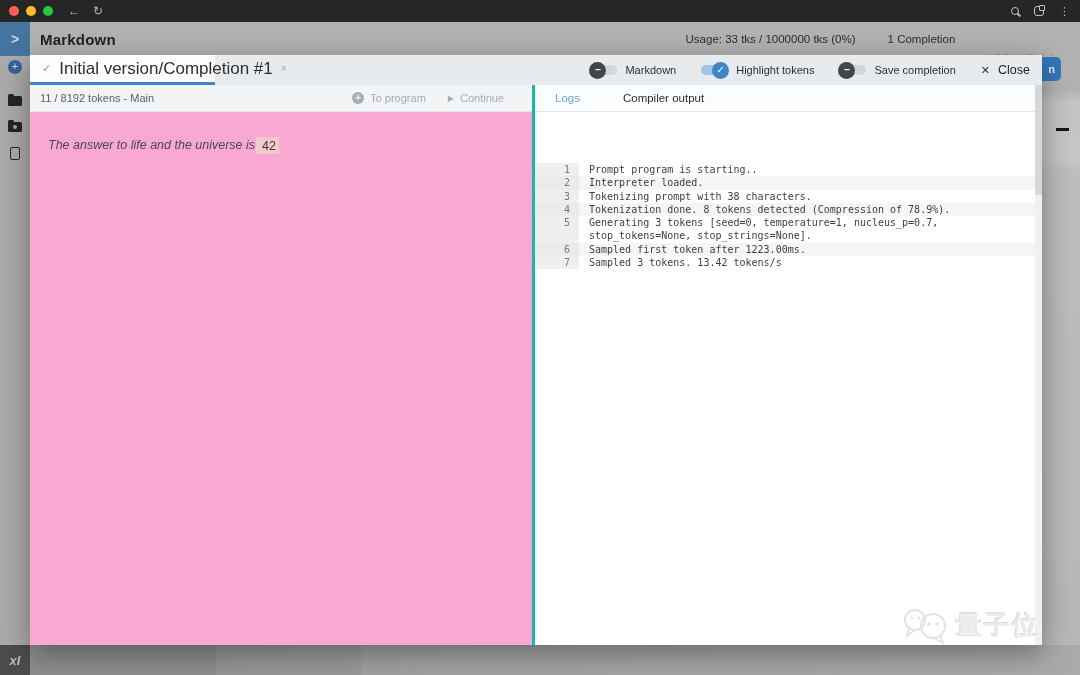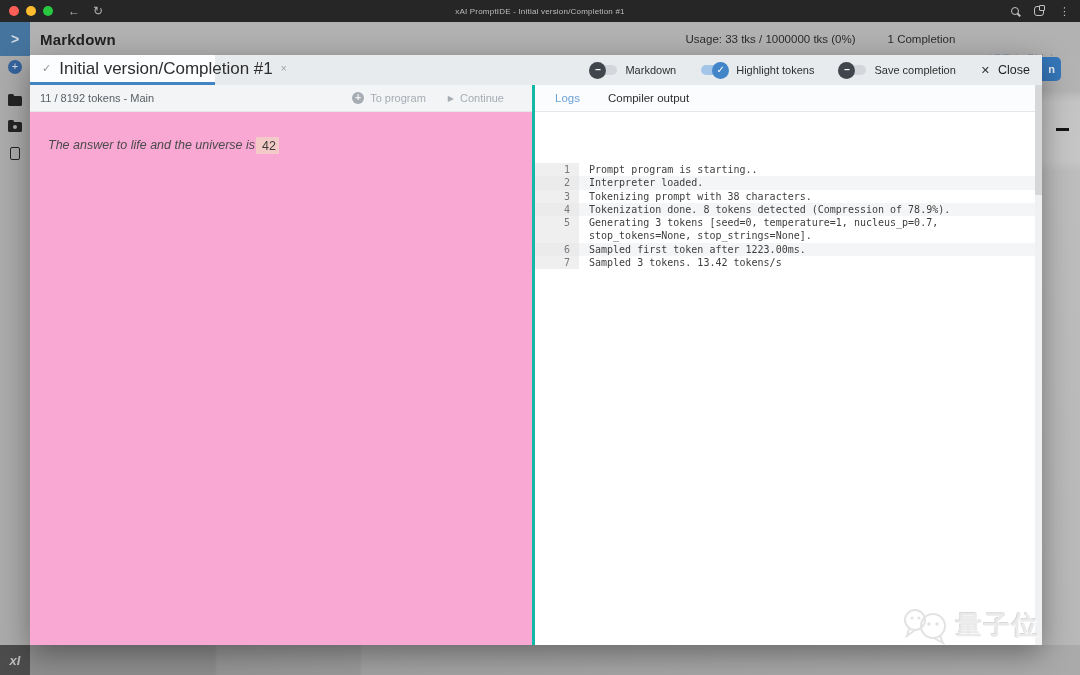--- a/index.html
+++ b/index.html
@@ -103,21 +103,21 @@
     font-size:10px; line-height:12px; text-align:center; font-weight:bold; }
   .play-tri { font-size:8px; }
   .editor { flex:1; background:#f9a8d4; padding:26px 10px 0 18px; font-size:12.5px; color:#4a4a4a; }
   .prompt-italic { font-style:italic; }
   .completion-hl { background:#f3cac8; color:#3c3c3c; padding:1.5px 3px 1.5px 6px; margin-left:1px; }
 
   .right-pane { flex:1; display:flex; flex-direction:column; background:#fff;gap:48px; }
   .logs-tabs { flex:0 0 27px; background:#fbfcfd; border-bottom:1px solid #e4e6e8;
     display:flex; align-items:center; gap:28px; padding-left:20px; font-size:11.5px; }
   .logs-tab-active { color:#6da3d6; }
-  .logs-tab { color:#2e2e2e; }
+  .logs-tab { color:#2e2e2e;margin-left:15px; }
   .log-area { flex:1; font-family:"DejaVu Sans Mono","Liberation Mono",monospace; font-size:10px;
     line-height:13.3px; color:#3e3e3e; padding-top:3px; }
   .log-row { display:flex; }
   .log-num { flex:0 0 44px; background:#efefef; color:#75797d; text-align:right; padding-right:9px; }
   .log-text { padding-left:10px; white-space:pre; }
   .log-row.stripe { background:#f4f5f6; }
   .log-row.stripe .log-num { background:#ebebec; }
 
   .modal-scroll { position:absolute; right:0; top:0; bottom:0; width:7px; background:#f0f1f2; }
   .modal-thumb { width:7px; height:110px; background:#d6d7d9; }
@@ -133,21 +133,20 @@
 <div class="chrome">
   <div class="lights">
     <span class="light red"></span>
     <span class="light yellow"></span>
     <span class="light green"></span>
   </div>
   <div class="chrome-nav">
     <span>←</span>
     <span>↻</span>
   </div>
-  <div class="chrome-title">xAI PromptIDE - Initial version/Completion #1</div>
   <div class="chrome-icons">
     <span class="mag"></span>
     <span class="tabbox"></span>
     <span class="kebab">⋮</span>
   </div>
 </div>
 
 <div class="header">
   <div class="side-logo">&gt;</div>
   <div class="app-title">Markdown</div>

